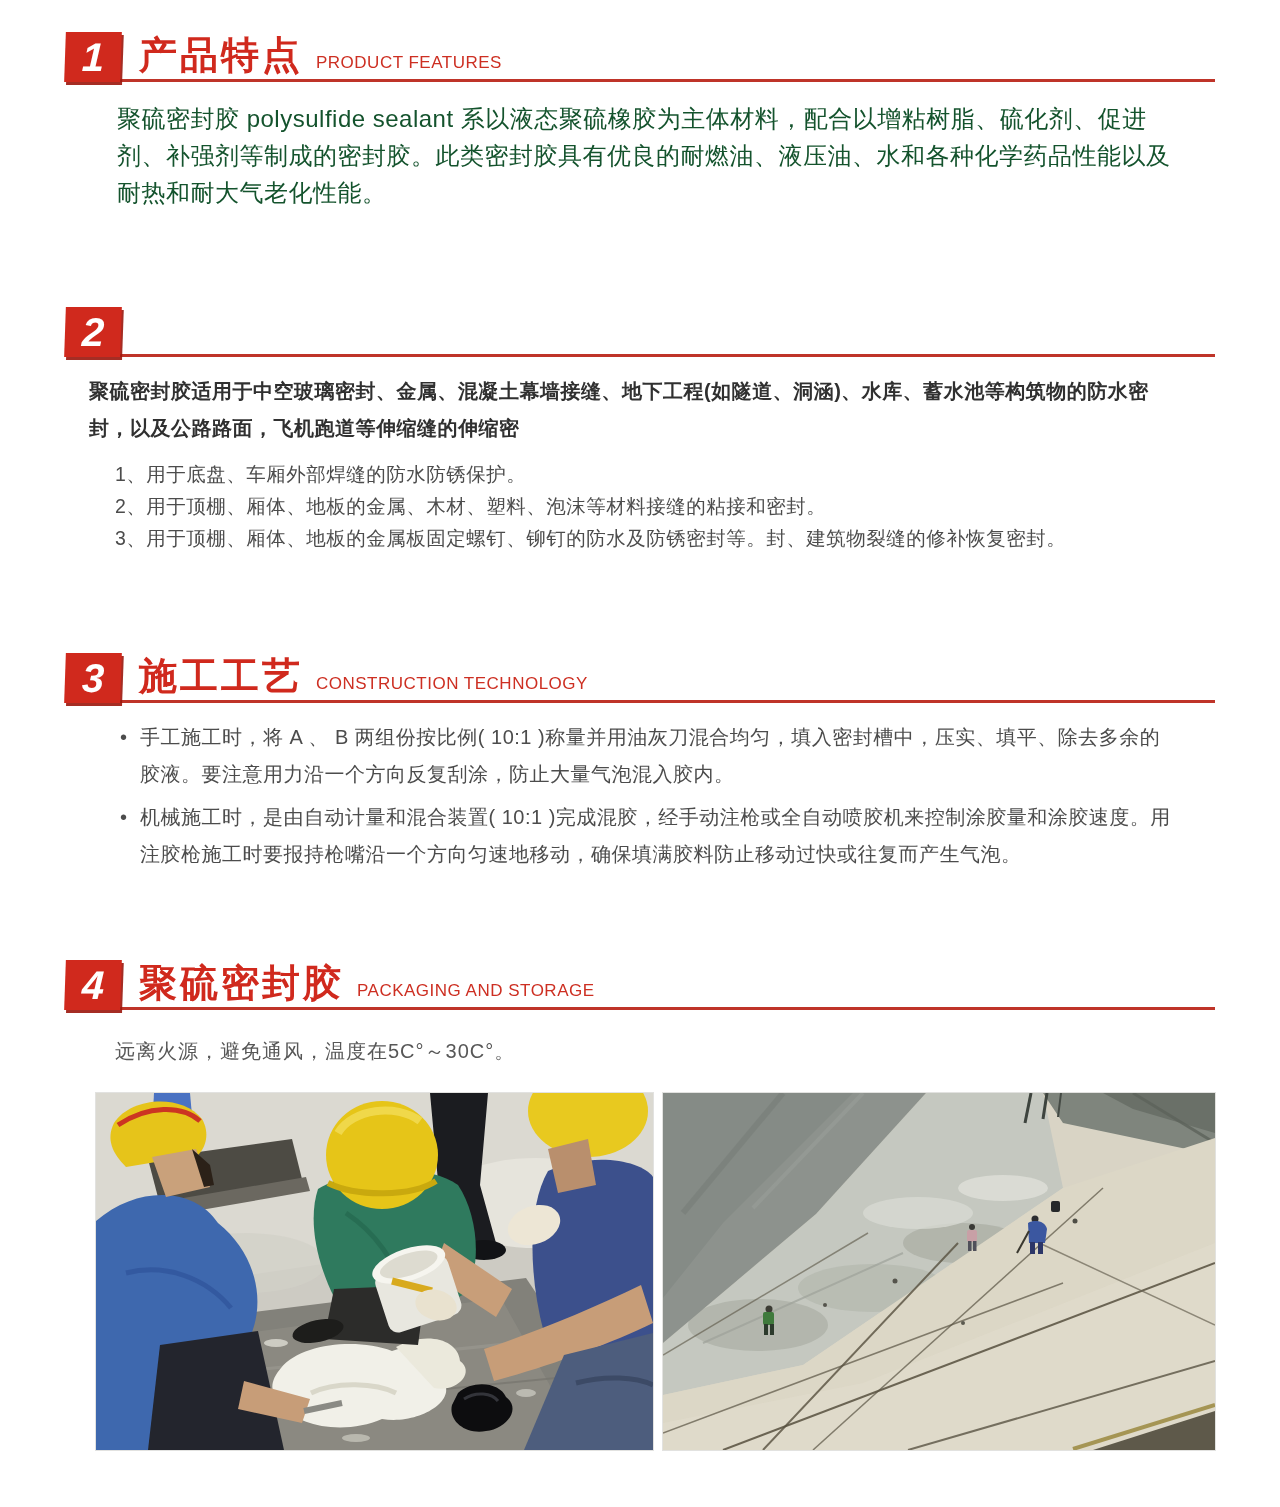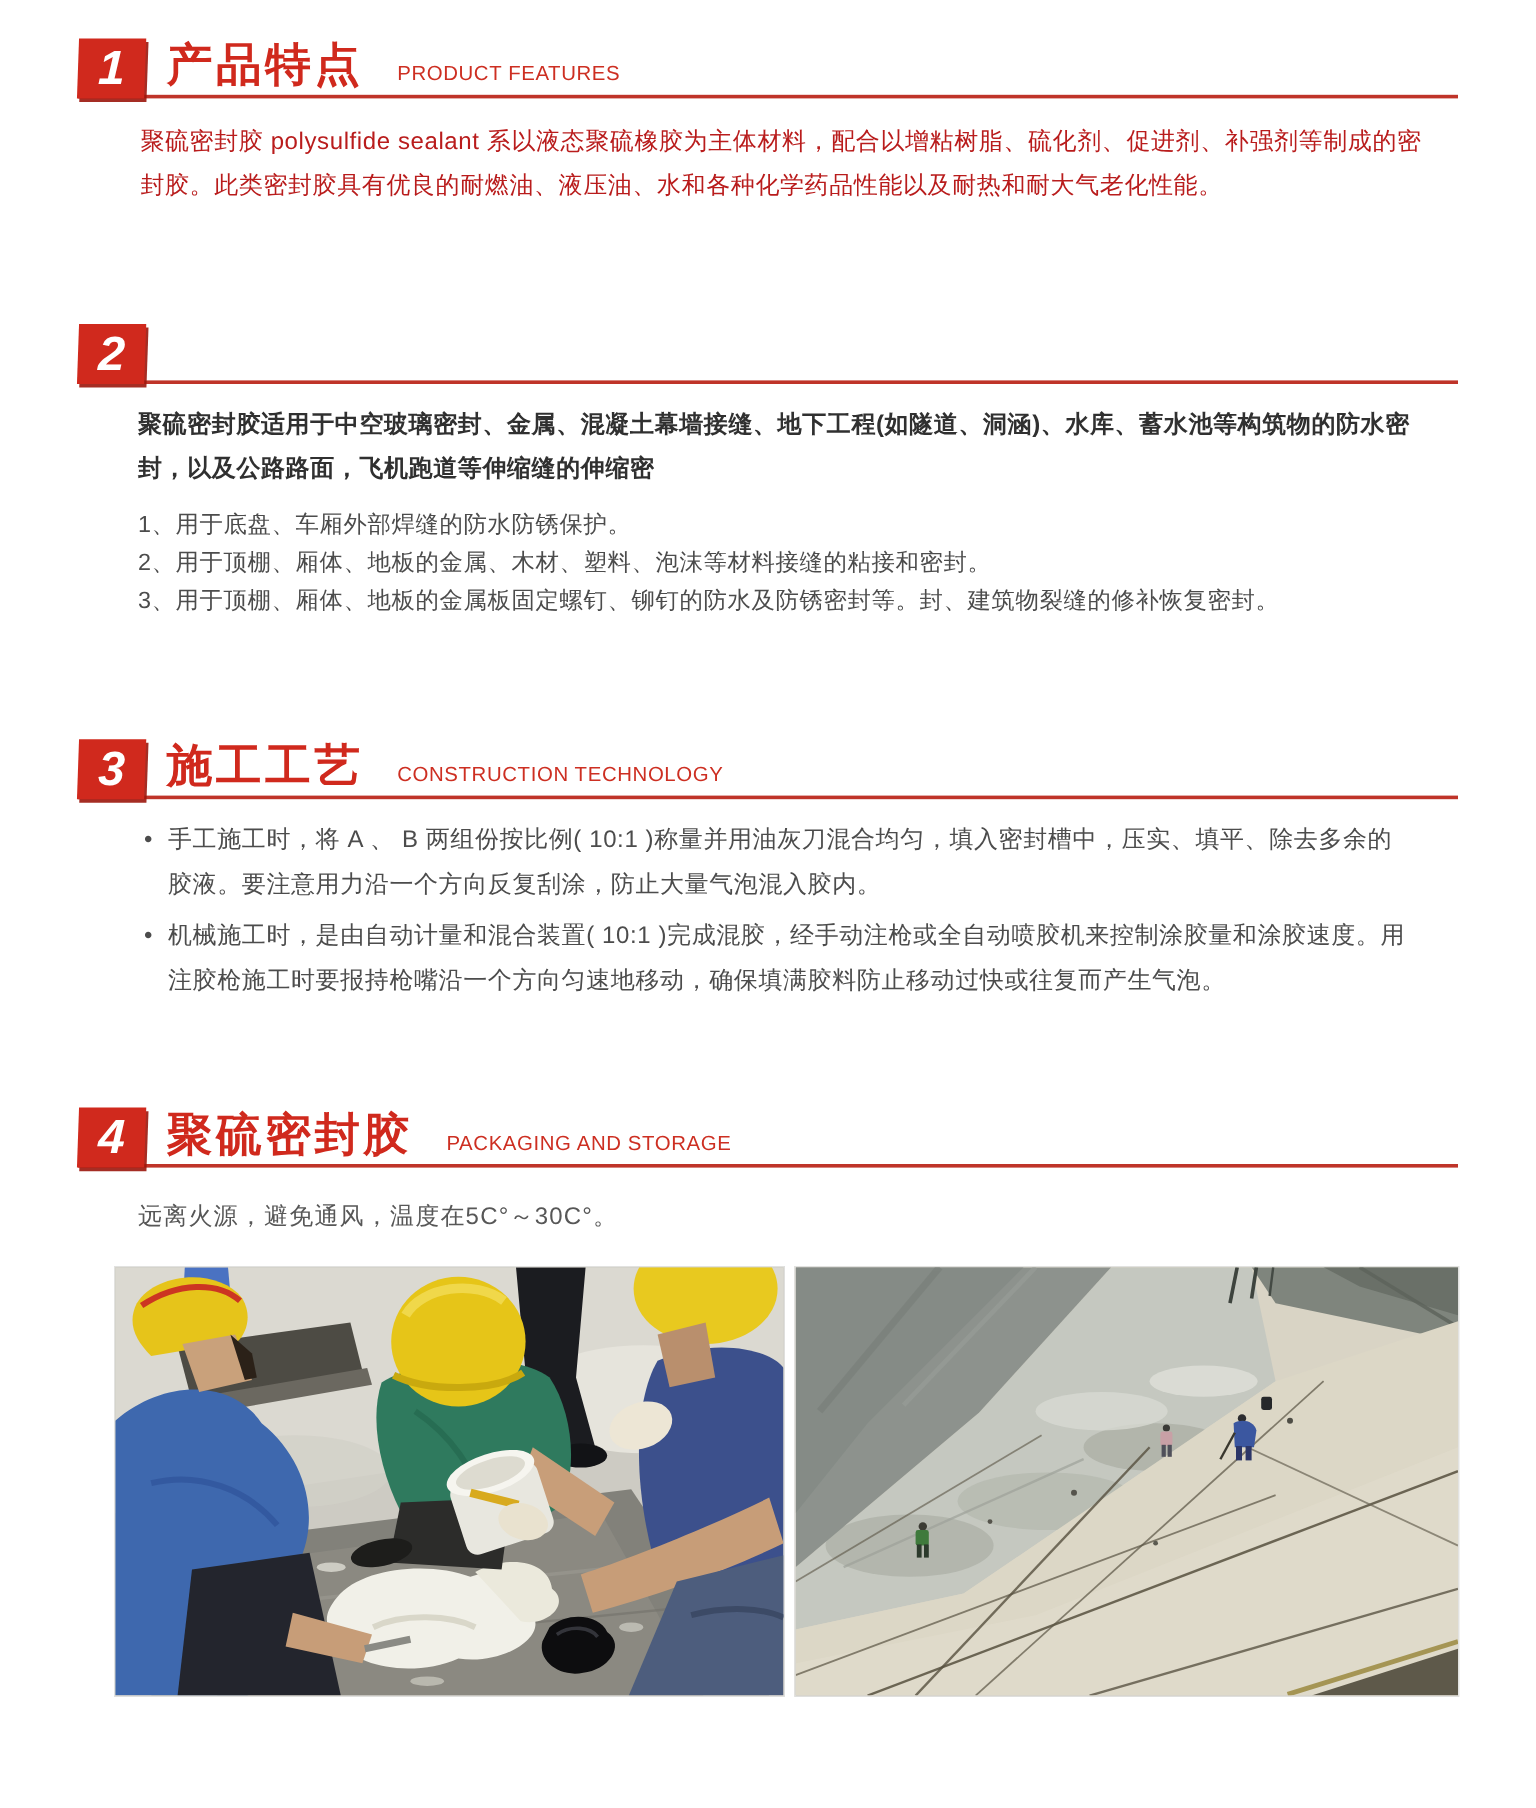--- a/index.html
+++ b/index.html
@@ -13,27 +13,27 @@
   
   .sec-header{display:flex;align-items:flex-end;border-bottom:3px solid #bf3429;position:relative;}
   .badge{
     width:56px;height:50px;background:#d0291d;color:#fff;
     font-style:italic;font-weight:700;font-size:40px;line-height:1;
     display:flex;align-items:center;justify-content:center;
     transform:skewX(-2deg);
     box-shadow:2px 3px 0 rgba(155,22,12,.9);
     margin-bottom:-3px;position:relative;z-index:1;flex:none;
   }
-  .titles{display:flex;align-items:baseline;gap:28px;padding:0 0 5px 18px;}
+  .titles{display:flex;align-items:baseline;gap:13px;padding:0 0 5px 18px;}
   .zh-title{font-size:38px;font-weight:800;color:#d0291d;letter-spacing:3px;line-height:1;}
   .en-title{font-size:17px;font-weight:400;color:#cd2f22;letter-spacing:.5px;line-height:1;}
 
   
-  .para{margin:18px 0 0 52px;max-width:1068px;font-size:20px;line-height:37px;color:#b91c1c;letter-spacing:.5px;}
-  .lead{margin:16px 0 0 50px;max-width:1068px;font-size:20px;line-height:37px;color:#303030;font-weight:700;letter-spacing:.5px;}
+  .para{margin:18px 0 0 52px;max-width:1068px;font-size:24px;line-height:37px;color:#14532d;letter-spacing:.5px;}
+  .lead{margin:16px 0 0 24px;max-width:1068px;font-size:20px;line-height:37px;color:#303030;font-weight:700;letter-spacing:.5px;}
   .apply-list{margin:12px 0 0 50px;}
   .apply-item{font-size:19.5px;line-height:30px;color:#4c4c4c;margin-top:2px;letter-spacing:.5px;}
   .bullets{margin:16px 0 0 55px;}
   .bullet{display:flex;font-size:20px;line-height:37px;color:#4c4c4c;margin-top:6px;letter-spacing:.5px;}
   .bullet-dot{width:20px;flex:none;color:#4c4c4c;}
   .bullet-text{max-width:1040px;}
   .storage-text{margin:26px 0 10px 50px;font-size:20px;line-height:30px;color:#575757;letter-spacing:1px;}
 
   .m-s2{margin-top:96px;}
   .m-s3{margin-top:100px;}

